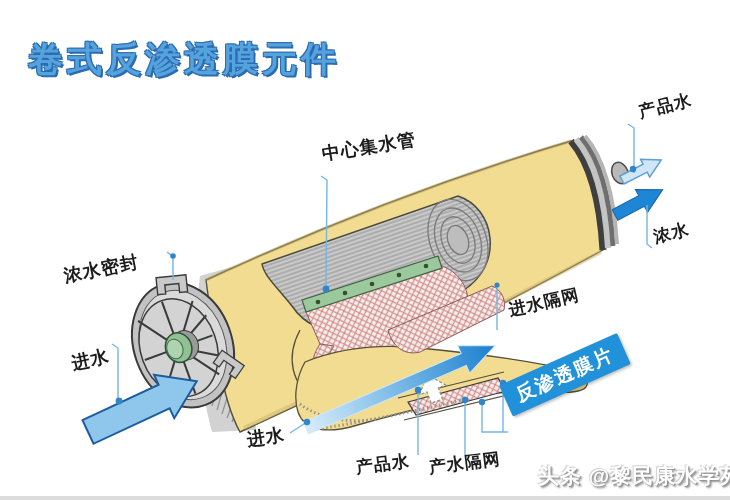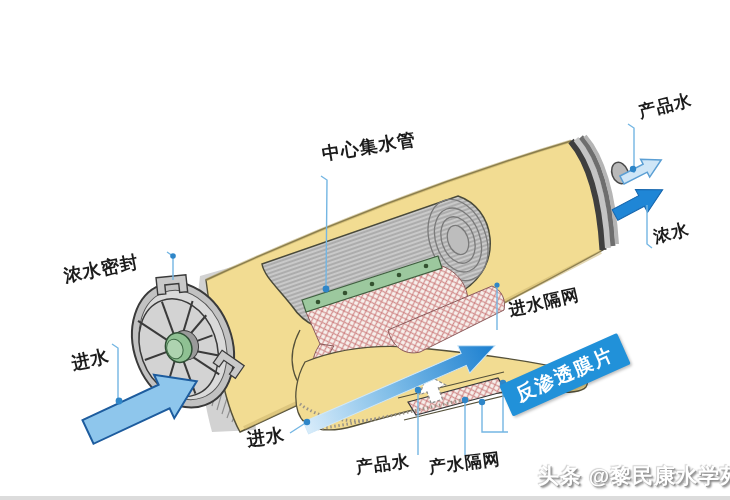--- a/index.html
+++ b/index.html
@@ -172,20 +172,21 @@
       <circle cx="119" cy="401" r="3.4"></circle>
       <circle cx="497" cy="285" r="2.6"></circle>
       <circle cx="307" cy="422" r="3.2"></circle>
       <circle cx="418" cy="390" r="3.2"></circle>
       <circle cx="465" cy="400" r="3.2"></circle>
       <circle cx="503" cy="383" r="3.2"></circle>
       <circle cx="482" cy="402" r="3.2"></circle>
     </g>
   </svg>
 
+  <div id="title">卷式反渗透膜元件</div>
 
   <div class="lbl lbl-lg" style="left:322px;top:142px;transform:rotate(-9deg);">中心集水管</div>
   <div class="lbl lbl-md" style="left:639px;top:101px;transform:rotate(-14deg);">产品水</div>
   <div class="lbl lbl-md" style="left:654px;top:226px;transform:rotate(-14deg);">浓水</div>
   <div class="lbl lbl-lg" style="left:64px;top:264px;transform:rotate(-11deg);">浓水密封</div>
   <div class="lbl lbl-lg" style="left:72px;top:352px;transform:rotate(-13deg);">进水</div>
   <div class="lbl lbl-md" style="left:509px;top:299px;transform:rotate(-13deg);">进水隔网</div>
   <div class="lbl lbl-lg" style="left:247px;top:428px;transform:rotate(-9deg);">进水</div>
   <div class="lbl lbl-md" style="left:356px;top:456px;transform:rotate(-7deg);">产品水</div>
   <div class="lbl lbl-md" style="left:429px;top:456px;transform:rotate(-7deg);">产水隔网</div>

